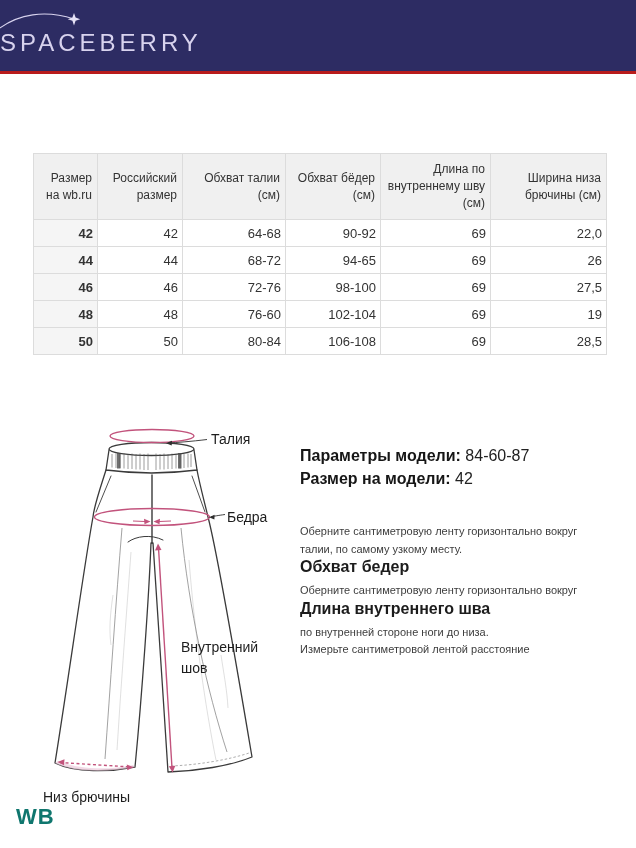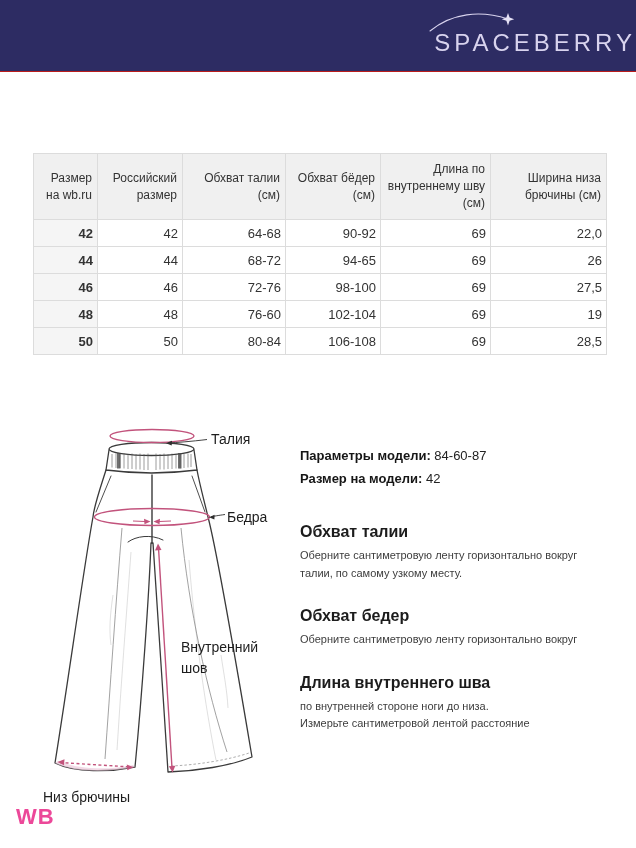--- a/index.html
+++ b/index.html
@@ -4,22 +4,22 @@
 <style>
   html,body { margin:0; padding:0; background:#ffffff; }
   .page {
     position:relative; width:636px; height:848px; background:#ffffff;
     font-family:"Liberation Sans", sans-serif; overflow:hidden; color:#333;
   }
 
   
   .banner {
     position:absolute; left:0; top:0; width:636px; height:71px;
-    background:#2d2c63; border-bottom:1px solid #b91c1c;
-    display:flex; align-items:center; justify-content:flex-end;
+    background:#2d2c63; border-bottom:3px solid #b91c1c;
+    display:flex; align-items:center; justify-content:flex-start;
   }
   .logo {
     position:relative; margin-top:14px;
     color:#d8d3ee; font-size:24px; font-weight:400; letter-spacing:4px;
     white-space:nowrap;
   }
   .comet { position:absolute; left:-6px; top:-22px; }
 
   
   .size-table {
@@ -32,37 +32,37 @@
     color:#333; height:57px; padding:4px 5px; vertical-align:middle;
   }
   .size-table td {
     background:#ffffff; font-size:13px; color:#333;
     height:26px; padding:0 4px; vertical-align:middle;
   }
   .size-table td.rowhead { background:#f5f5f5; font-weight:700; }
 
   
   .right-col { position:absolute; left:300px; top:444px; width:322px; }
-  .mi-line { font-size:13px; line-height:23px; color:#222; }
+  .mi-line { font-size:16px; line-height:23px; color:#222; }
   .mi-line .b { font-weight:700; color:#161616; }
   .guide-section.first { margin-top:33px; }
-  .guide-section { margin-top:25px; }
+  .guide-section { }
   .guide-title { font-size:16px; font-weight:700; color:#1c1c1c; margin:0 0 6px 0; }
   .guide-line { font-size:11px; line-height:17.5px; color:#3d3d3d; }
 
   
   .diagram { position:absolute; left:25px; top:420px; width:265px; height:400px; }
   .diagram text {
     font-family:"Liberation Sans", sans-serif; font-size:14px; fill:#1d1d1d;
   }
 
   
   .watermark {
     position:absolute; left:16px; top:804px;
-    font-size:22px; font-weight:700; letter-spacing:1px; color:#ec4899;
+    font-size:22px; font-weight:700; letter-spacing:1px; color:#0f766e;
   }
 </style>
 </head>
 <body>
 
 <div class="page">
 
   <div class="banner">
     <div class="logo">
       <svg class="comet" width="92" height="26" viewBox="0 0 92 26">
@@ -200,21 +200,20 @@
     <div class="mi-line">
       <span class="b">Параметры модели:</span>
       <span>84-60-87</span>
     </div>
     <div class="mi-line">
       <span class="b">Размер на модели:</span>
       <span>42</span>
     </div>
 
     <div class="guide-section first">
-      <div class="guide-title">Обхват талии</div>
       <div class="guide-line">Оберните сантиметровую ленту горизонтально вокруг</div>
       <div class="guide-line">талии, по самому узкому месту.</div>
     </div>
 
     <div class="guide-section">
       <div class="guide-title">Обхват бедер</div>
       <div class="guide-line">Оберните сантиметровую ленту горизонтально вокруг</div>
     </div>
 
     <div class="guide-section">

